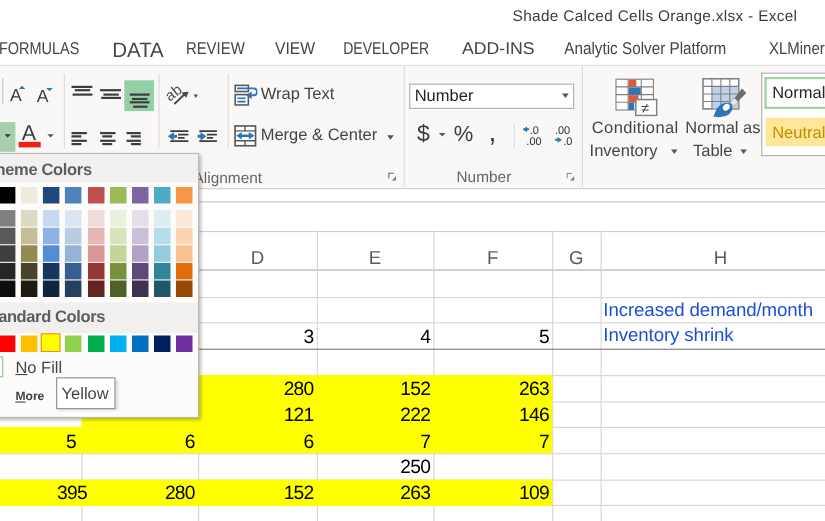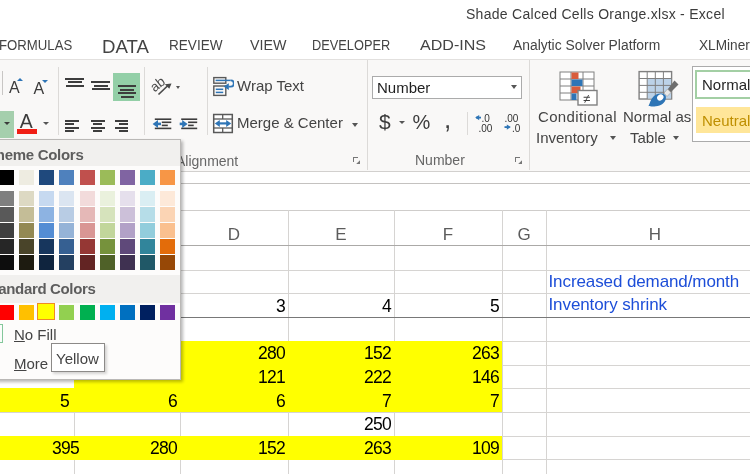--- a/index.html
+++ b/index.html
@@ -343,16 +343,16 @@
     <div class="abs" style="left:79.6px;top:304.9px;width:15px;height:15px;background:#00b050;"></div>
     <div class="abs" style="left:99.8px;top:304.9px;width:15px;height:15px;background:#00b0f0;"></div>
     <div class="abs" style="left:119.99999999999999px;top:304.9px;width:15px;height:15px;background:#0070c0;"></div>
     <div class="abs" style="left:140.20000000000002px;top:304.9px;width:15px;height:15px;background:#002060;"></div>
     <div class="abs" style="left:160.4px;top:304.9px;width:15px;height:15px;background:#7030a0;"></div>
   </div>
 <div class="abs" style="left:-16px;top:280px;font-size:15px;font-weight:bold;color:#5d5d5d;letter-spacing:-0.35px;">Standard Colors</div>
 
 <div class="abs" style="left:-10px;top:324px;width:11.4px;height:16.8px;background:#fbfdfb;border:1.6px solid #84c79b;"></div>
 <div class="abs" style="left:14px;top:326px;font-size:15px;color:#444;"><span style="text-decoration:underline;">N</span>o Fill</div>
-<div class="abs" style="left:14px;top:355px;font-size:15px;color:#444;"><span style="text-decoration:underline;">M</span>ore</div>
+<div class="abs" style="left:14px;top:355px;font-size:11px;color:#444;font-weight:bold;"><span style="text-decoration:underline;">M</span>ore</div>
 
 <div class="abs" style="left:50.5px;top:343px;width:52px;height:27px;background:#fff;border:1px solid #8c8a88;box-shadow:2px 2px 2.5px rgba(0,0,0,0.16);"></div>
 <div class="abs" style="left:56px;top:350px;font-size:15px;color:#444;">Yellow</div>
 
 </body></html>

